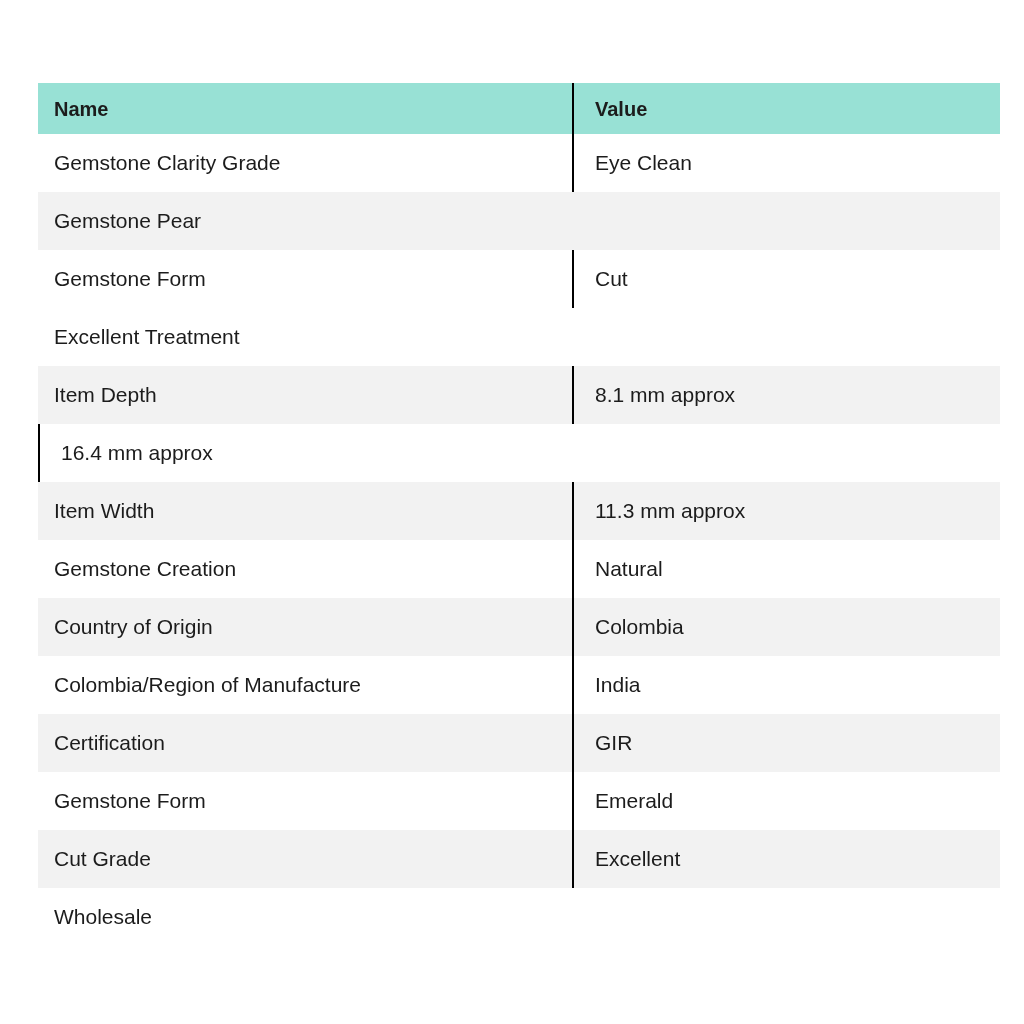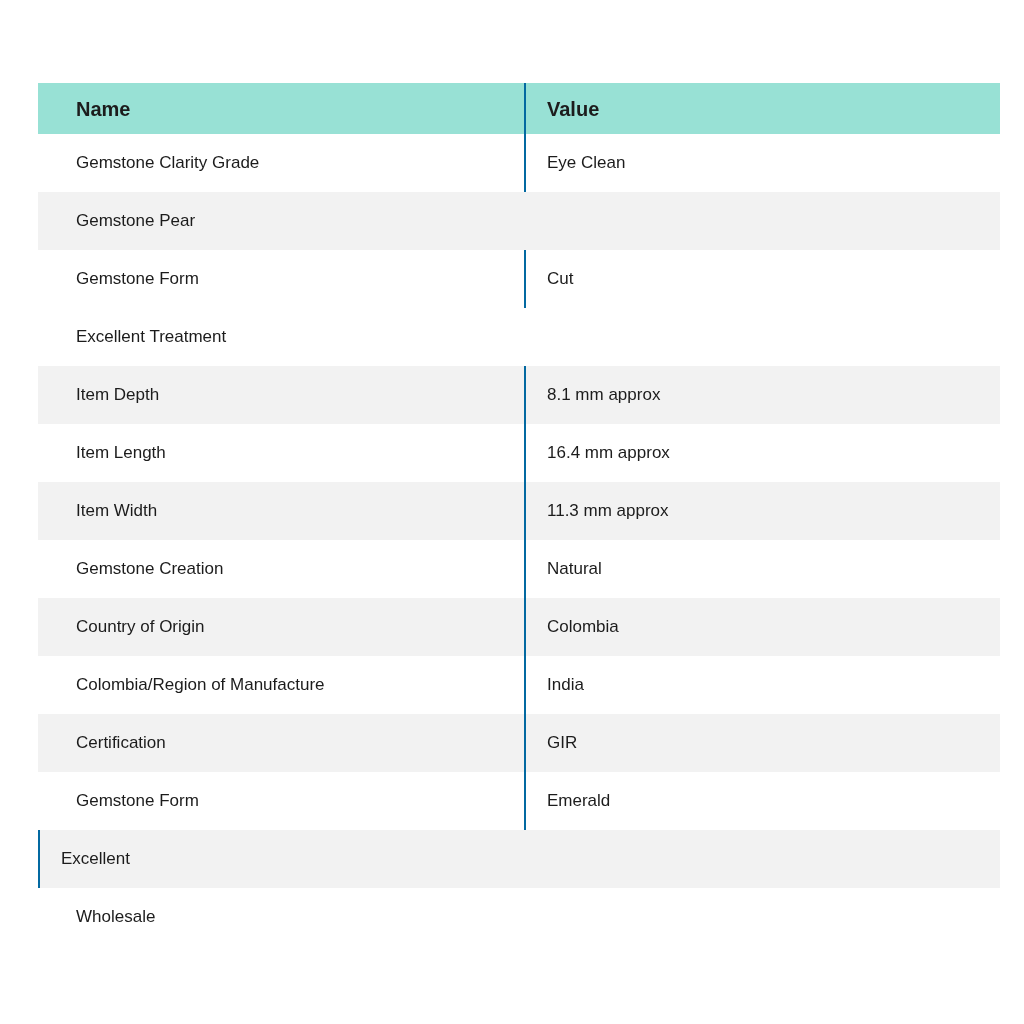--- a/index.html
+++ b/index.html
@@ -25,34 +25,34 @@
   .row.alt {
     background: #f2f2f2;
   }
   .row.header {
     height: 51px;
     background: #98e1d5;
   }
   .cell {
     display: flex;
     align-items: center;
-    font-size: 17px;
+    font-size: 21px;
     line-height: 1.2;
     overflow: hidden;
     white-space: nowrap;
   }
   .cell.name-col {
-    width: 486px;
-    padding-left: 38px;
+    width: 534px;
+    padding-left: 16px;
     flex: 0 0 auto;
   }
   .cell.value-col {
     flex: 1 1 auto;
     padding-left: 21px;
-    border-left: 2px solid #0369a1;
+    border-left: 2px solid #000000;
   }
   .row.header .cell {
     font-weight: 600;
     font-size: 20px;
   }
 </style>
 </head>
 <body>
 
 <div class="spec-table">
@@ -80,21 +80,20 @@
   <div class="row">
     <div class="cell name-col">Excellent Treatment</div>
   </div>
 
   <div class="row alt">
     <div class="cell name-col">Item Depth</div>
     <div class="cell value-col">8.1 mm approx</div>
   </div>
 
   <div class="row">
-    <div class="cell name-col">Item Length</div>
     <div class="cell value-col">16.4 mm approx</div>
   </div>
 
   <div class="row alt">
     <div class="cell name-col">Item Width</div>
     <div class="cell value-col">11.3 mm approx</div>
   </div>
 
   <div class="row">
     <div class="cell name-col">Gemstone Creation</div>
@@ -115,20 +114,21 @@
     <div class="cell name-col">Certification</div>
     <div class="cell value-col">GIR</div>
   </div>
 
   <div class="row">
     <div class="cell name-col">Gemstone Form</div>
     <div class="cell value-col">Emerald</div>
   </div>
 
   <div class="row alt">
+    <div class="cell name-col">Cut Grade</div>
     <div class="cell value-col">Excellent</div>
   </div>
 
   <div class="row">
     <div class="cell name-col">Wholesale</div>
   </div>
 
 </div>
 
 </body></html>

